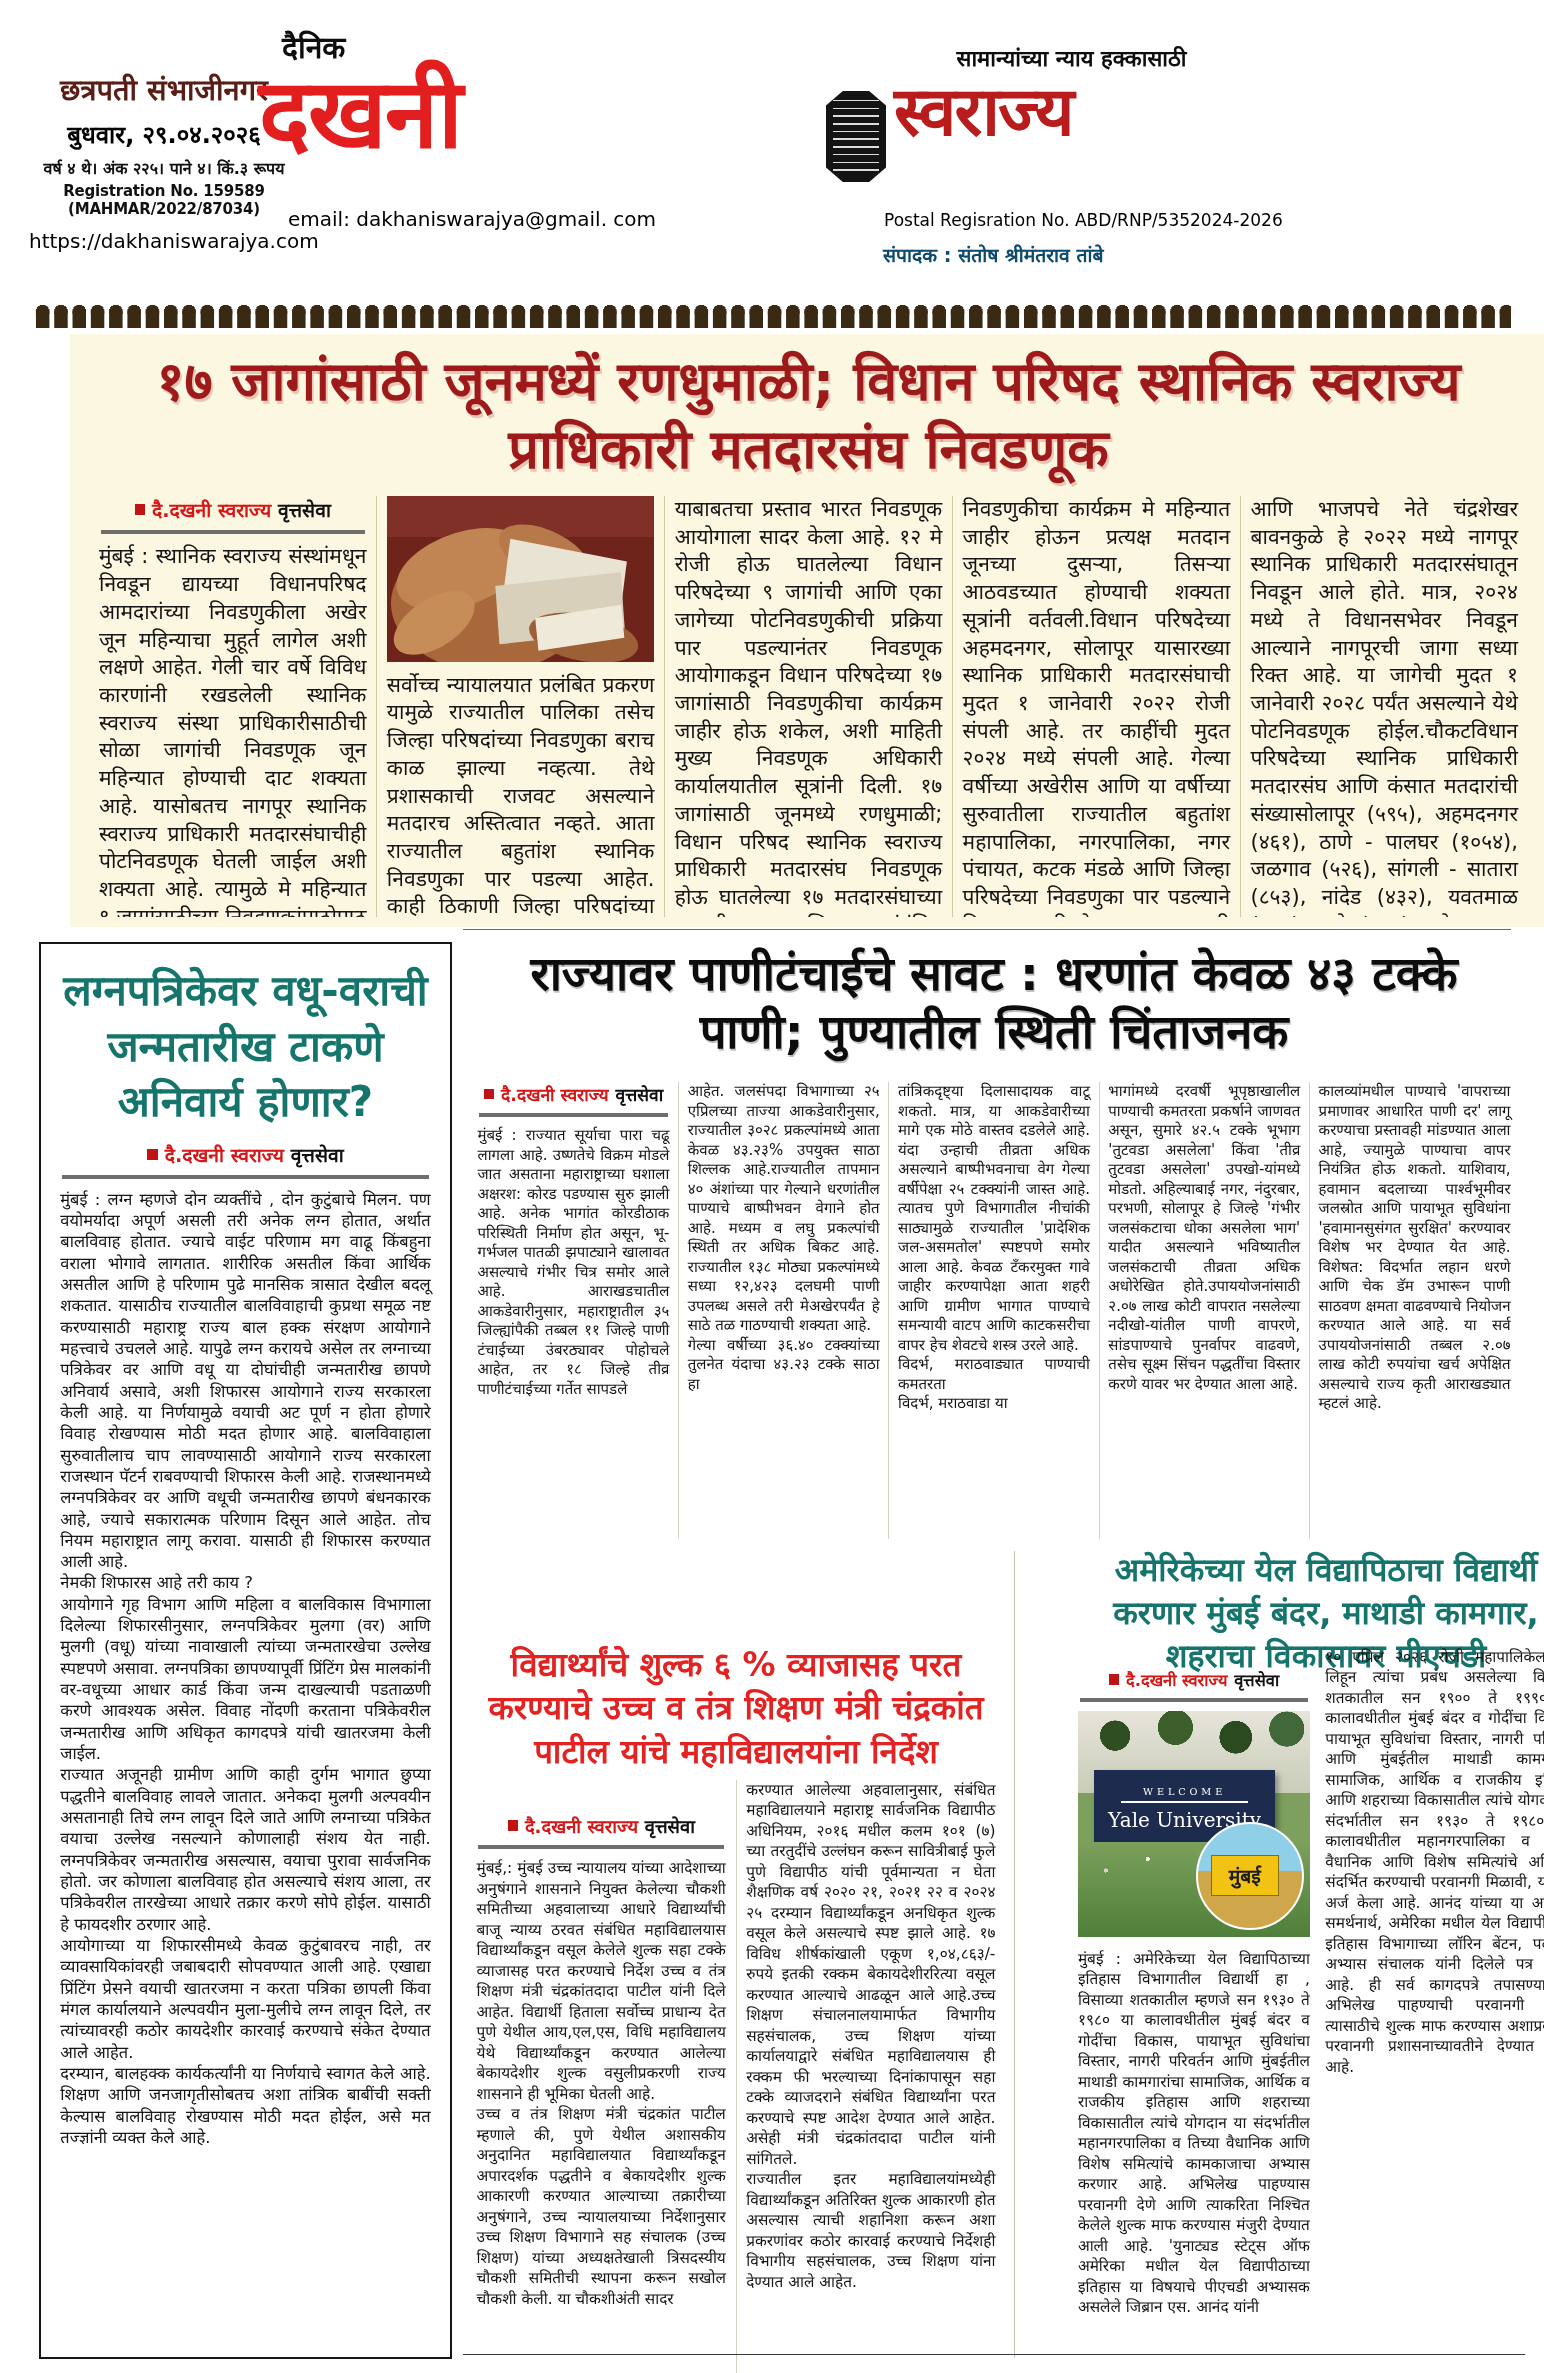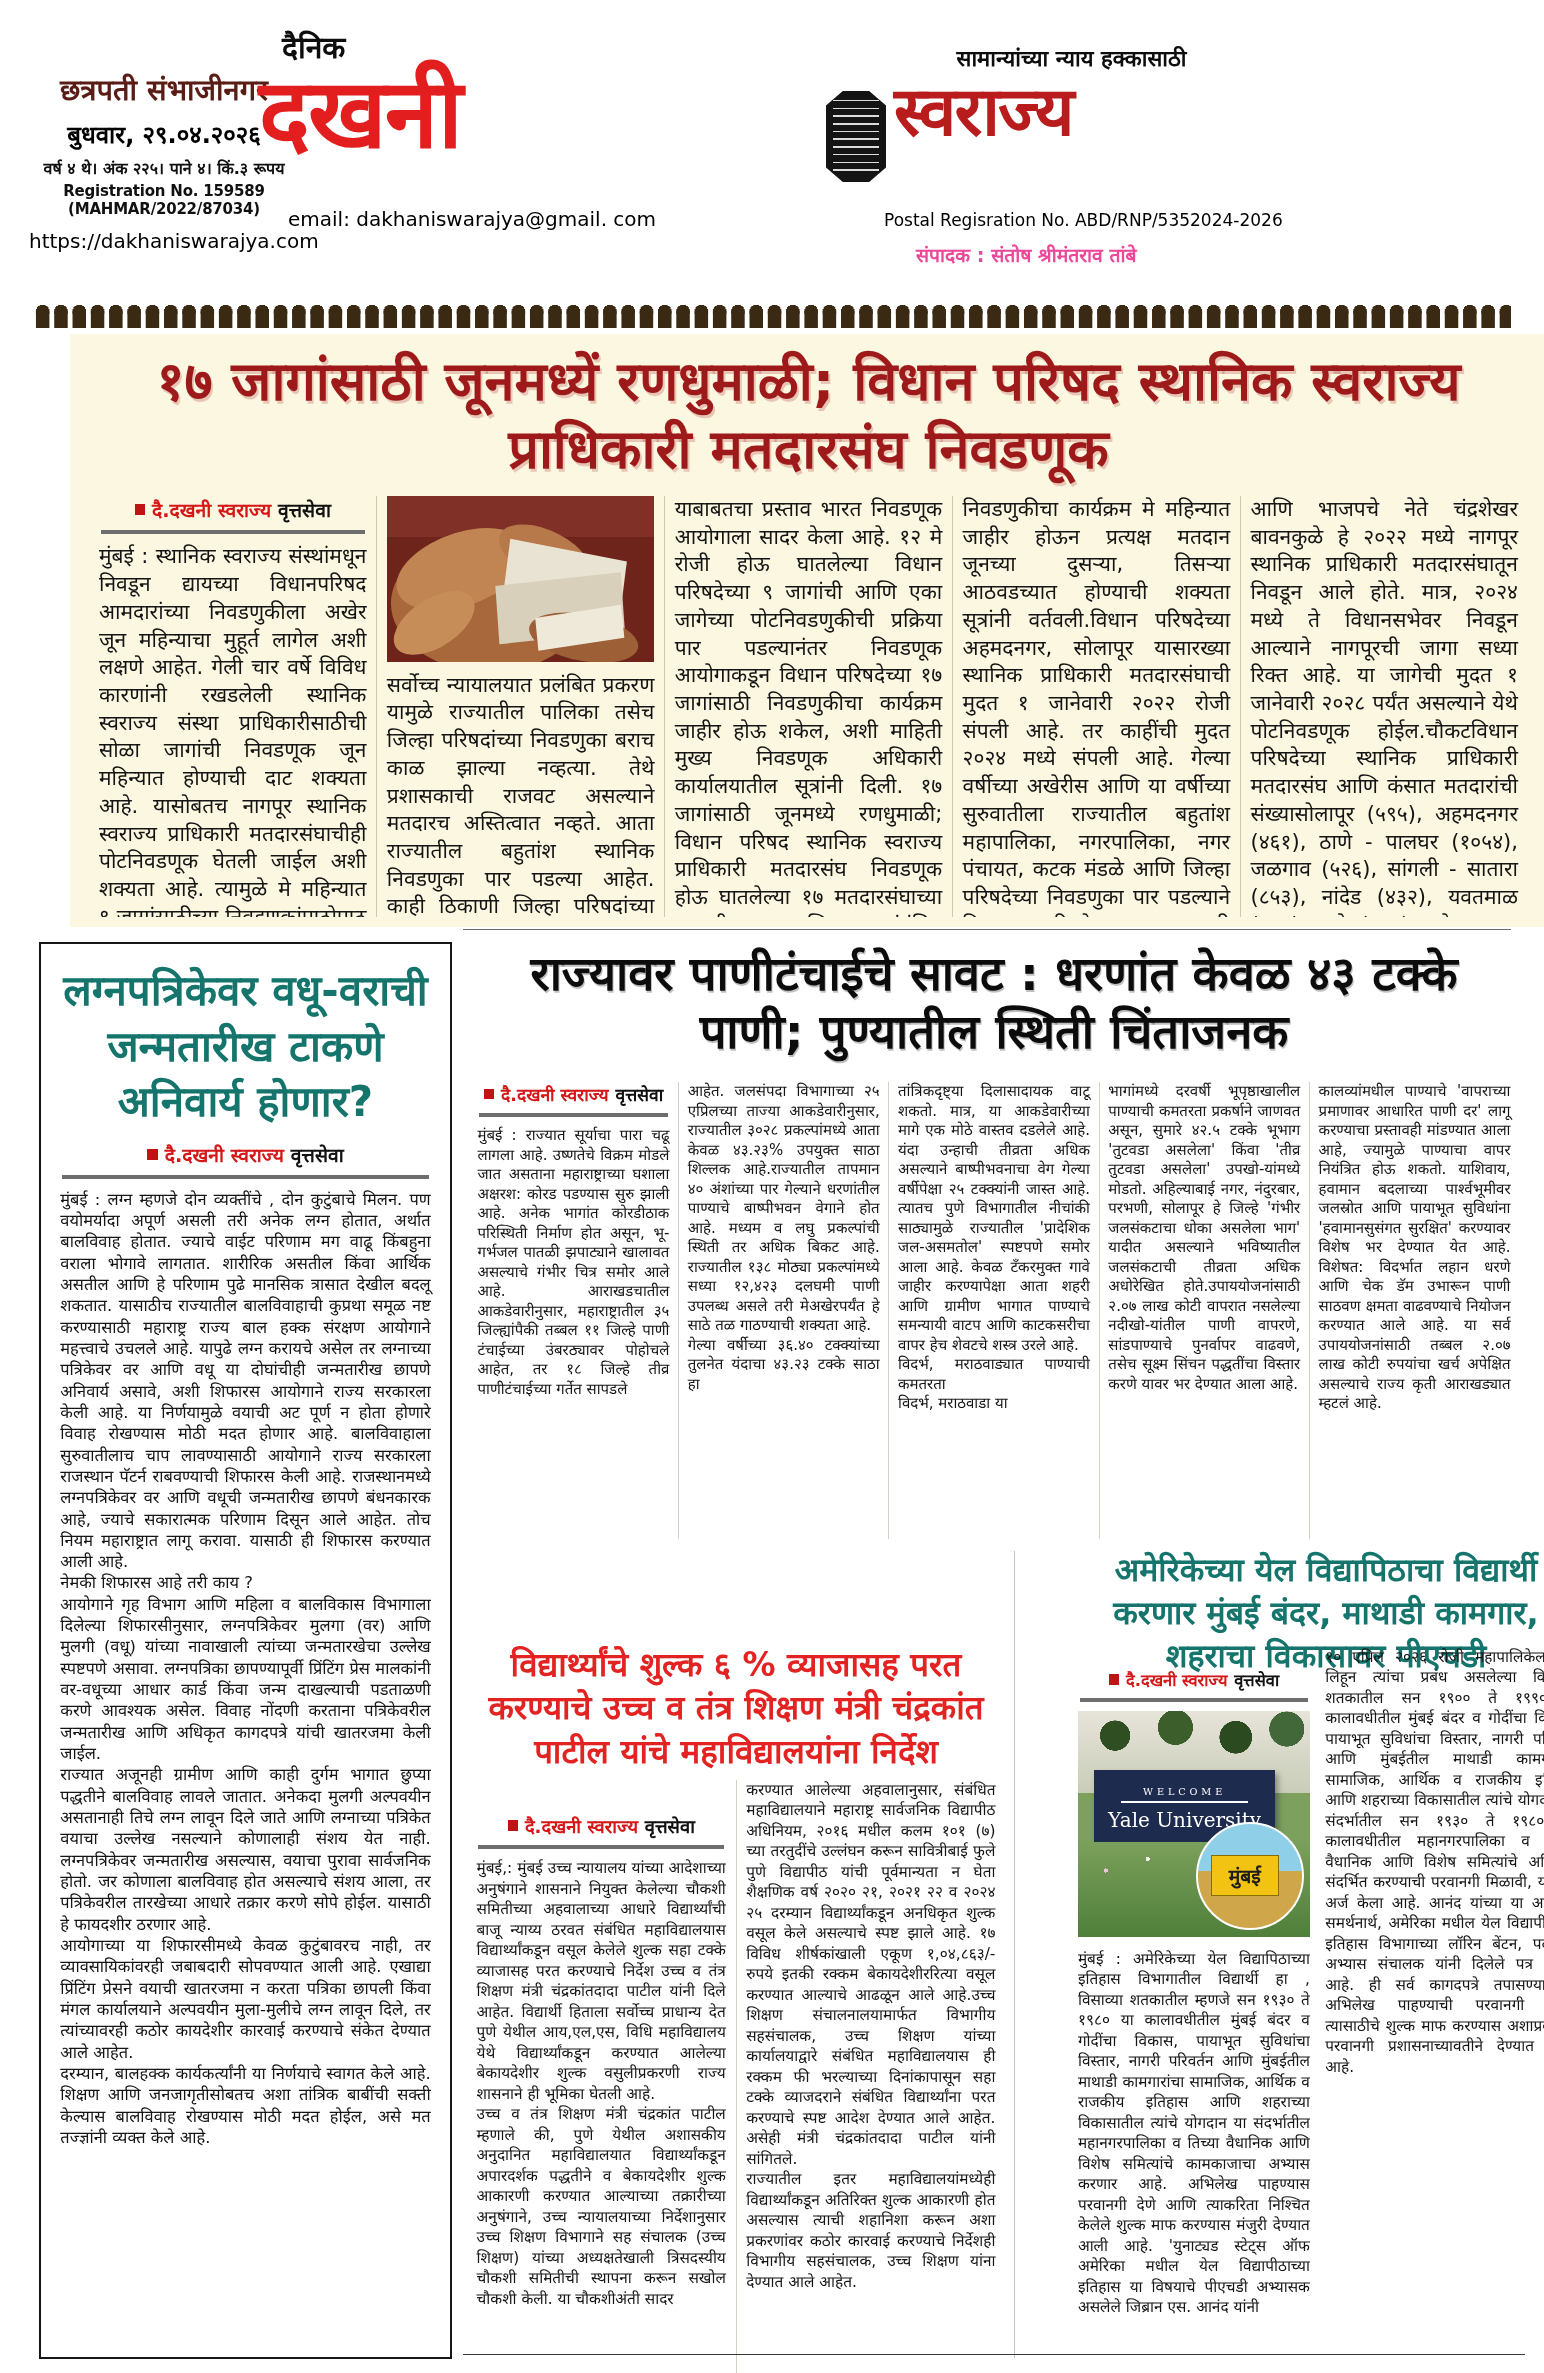--- a/index.html
+++ b/index.html
@@ -18,21 +18,21 @@
   .mh-daily{position:absolute;left:274px;top:33px;font-size:30px;font-weight:700;color:#0d0d0d;line-height:1;margin-left:8px;}
   .mh-name1{position:absolute;left:259px;top:50px;font-size:96px;font-weight:800;color:#e31e1e;line-height:1.35;letter-spacing:-1.9px;}
   .mh-name2{position:absolute;left:894px;top:58px;font-size:68px;font-weight:800;color:#b91c1c;line-height:1.35;letter-spacing:-1.9px;margin-top:8px;}
   .mh-tagline{position:absolute;left:917px;top:42px;width:309px;text-align:center;font-size:22px;font-weight:700;color:#0d0d0d;}
   .mh-seal{position:absolute;left:826px;top:91px;width:60px;height:91px;background:#141414;
     clip-path:polygon(28% 0,72% 0,100% 16%,100% 84%,72% 100%,28% 100%,0 84%,0 16%);}
   .mh-seal::after{content:"";position:absolute;inset:8.7px 6.8px;
     background:repeating-linear-gradient(to bottom,rgba(255,255,255,.85) 0 1.5px,transparent 1.5px 7.7px);}
   .mh-email{position:absolute;left:288px;top:207px;font-size:20px;color:#000;}
   .mh-postal{position:absolute;left:884px;top:210px;font-size:17px;color:#000;}
-  .mh-editor{position:absolute;left:916px;top:241px;font-size:19.3px;font-weight:700;color:#ec4899;}
+  .mh-editor{position:absolute;left:883px;top:241px;font-size:19.3px;font-weight:700;color:#0c4a6e;}
   
   .fence{position:absolute;left:34px;top:303px;width:1477px;height:25px;
     background-image:
       radial-gradient(circle 6.8px at 8.7px 8.7px,#3a2a14 99%,transparent 100%),
       linear-gradient(to right,transparent 1.9px,#3a2a14 1.9px,#3a2a14 15.4px,transparent 15.4px);
     background-size:18.3px 17.4px,18.3px 17.4px;
     background-position:0 0,0 7.7px;
     background-repeat:repeat-x;}
   
   .byline{display:flex;justify-content:center;align-items:baseline;gap:6.8px;font-size:19.3px;font-weight:700;white-space:nowrap;}

